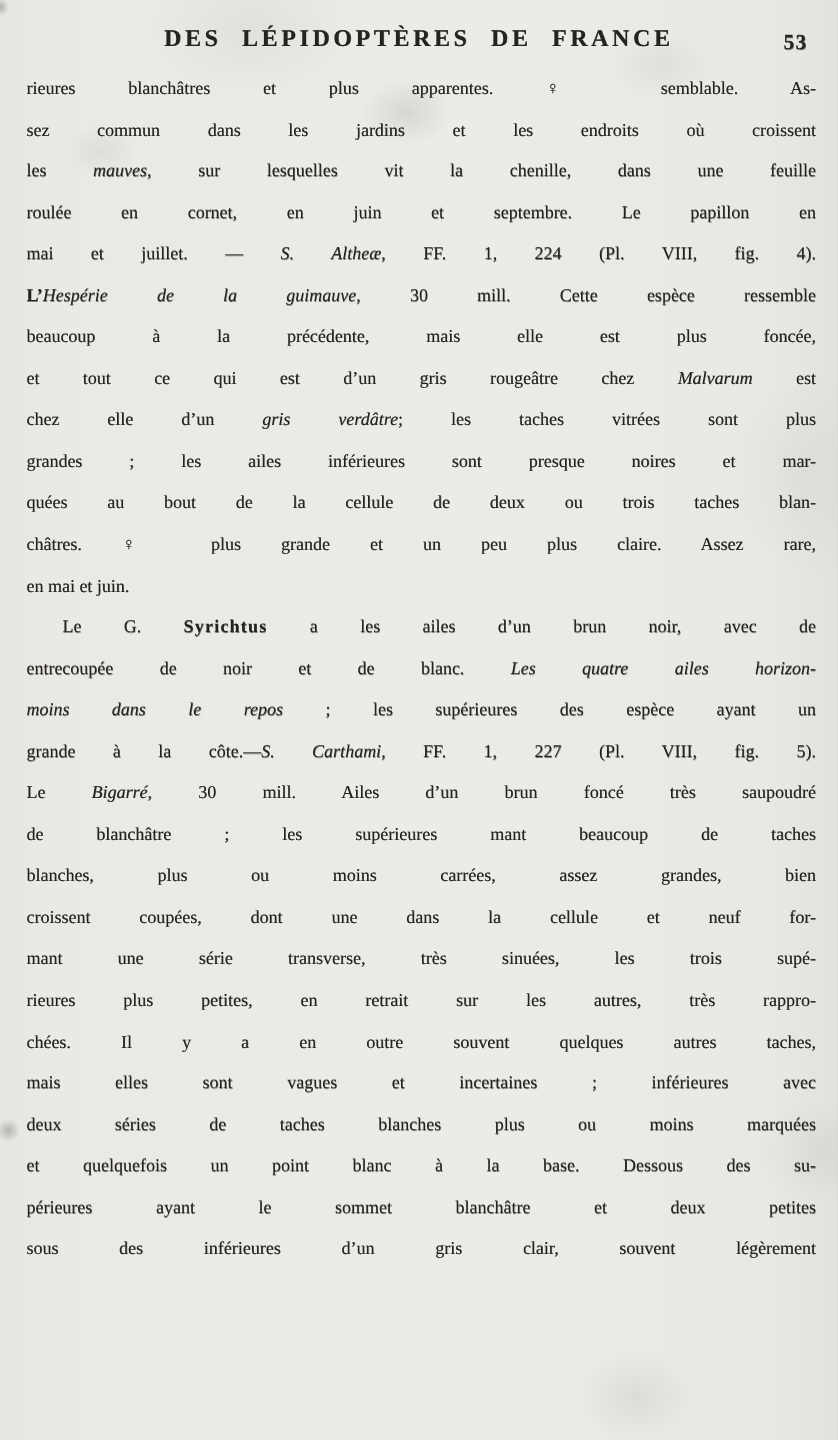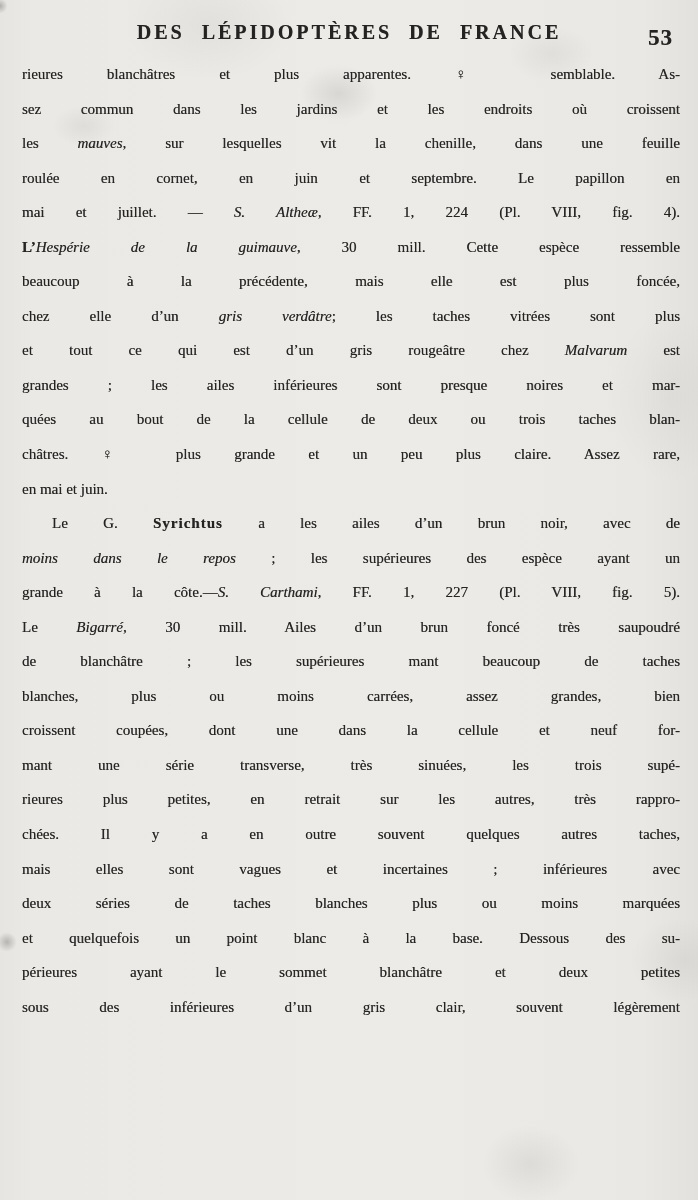--- a/index.html
+++ b/index.html
@@ -36,21 +36,21 @@
     font-size: 20px;
     font-weight: 700;
     letter-spacing: 3px;
     word-spacing: 9px;
     text-shadow: 0.3px 0.3px 0.5px rgba(40,40,38,0.6);
   }
   .page-number {
     position: absolute;
     top: 25px;
     right: 25px;
-    font-size: 23px;
+    font-size: 18px;
     font-weight: 700;
     letter-spacing: 1px;
     text-shadow: 0.3px 0.3px 0.5px rgba(40,40,38,0.6);
   }
   .text-block {
     position: absolute;
     top: 57px;
     left: 22px;
     width: 658px;
     font-size: 15px;
@@ -81,29 +81,30 @@
   <div class="page-number">53</div>
   <div class="text-block">
       <div>
         <div class="line"><span>rieures blanchâtres et plus apparentes. ♀ semblable. As-</span></div>
         <div class="line"><span>sez commun dans les jardins et les endroits où croissent</span></div>
         <div class="line"><span>les </span><span class="i">mauves</span><span>, sur lesquelles vit la chenille, dans une feuille</span></div>
         <div class="line"><span>roulée en cornet, en juin et septembre. Le papillon en</span></div>
         <div class="line"><span>mai et juillet. — </span><span class="i">S. Altheæ</span><span>, FF. 1, 224 (Pl. VIII, fig. 4).</span></div>
         <div class="line"><span class="b">L’</span><span class="i">Hespérie de la guimauve</span><span>, 30 mill. Cette espèce ressemble</span></div>
         <div class="line"><span>beaucoup à la précédente, mais elle est plus foncée,</span></div>
+        <div class="line"><span>et tout ce qui est d’un gris rougeâtre chez </span><span class="i">Malvarum</span><span> est</span></div>
         <div class="line"><span>chez elle d’un </span><span class="i">gris verdâtre</span><span>; les taches vitrées sont plus</span></div>
-        <div class="line"><span>et tout ce qui est d’un gris rougeâtre chez </span><span class="i">Malvarum</span><span> est</span></div>
         <div class="line"><span>grandes ; les ailes inférieures sont presque noires et mar-</span></div>
         <div class="line"><span>quées au bout de la cellule de deux ou trois taches blan-</span></div>
         <div class="line"><span>châtres. ♀ plus grande et un peu plus claire. Assez rare,</span></div>
         <div class="line left-last"><span>en mai et juin.</span></div>
       </div>
       <div>
         <div class="line indent"><span>Le G. </span><span class="b wide">Syrichtus</span><span> a les ailes d’un brun noir, avec de</span></div>
+        <div class="line"><span>entrecoupée de noir et de blanc. </span><span class="i">Les quatre ailes horizon-</span></div>
         <div class="line"><span class="i">moins dans le repos</span><span> ; les supérieures des espèce ayant un</span></div>
         <div class="line"><span>grande à la côte.—</span><span class="i">S. Carthami</span><span>, FF. 1, 227 (Pl. VIII, fig. 5).</span></div>
         <div class="line"><span>Le </span><span class="i">Bigarré</span><span>, 30 mill. Ailes d’un brun foncé très saupoudré</span></div>
         <div class="line"><span>de blanchâtre ; les supérieures mant beaucoup de taches</span></div>
         <div class="line"><span>blanches, plus ou moins carrées, assez grandes, bien</span></div>
         <div class="line"><span>croissent coupées, dont une dans la cellule et neuf for-</span></div>
         <div class="line"><span>mant une série transverse, très sinuées, les trois supé-</span></div>
         <div class="line"><span>rieures plus petites, en retrait sur les autres, très rappro-</span></div>
         <div class="line"><span>chées. Il y a en outre souvent quelques autres taches,</span></div>
         <div class="line"><span>mais elles sont vagues et incertaines ; inférieures avec</span></div>

